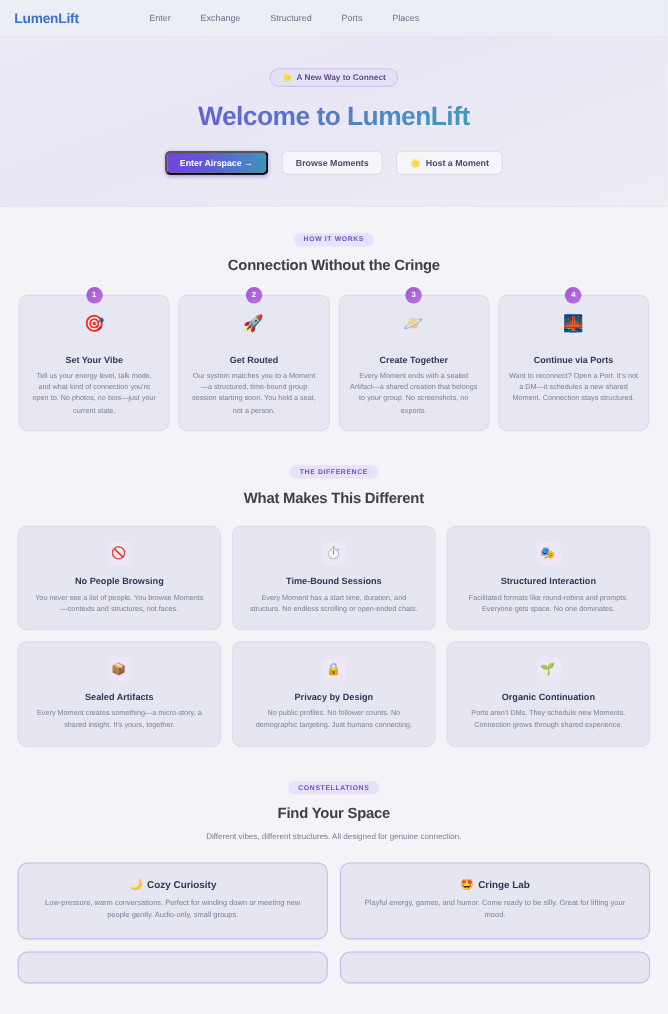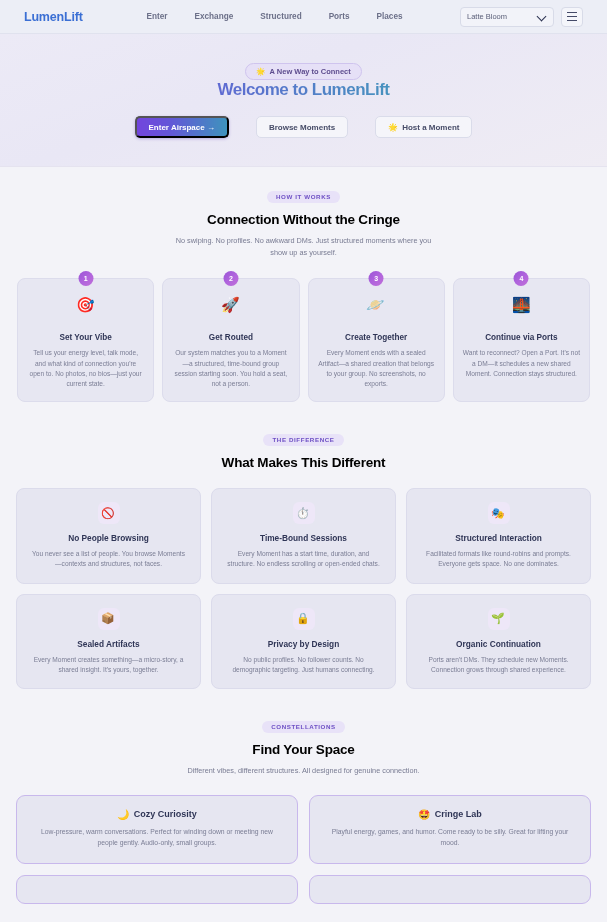--- a/index.html
+++ b/index.html
@@ -11,35 +11,34 @@
   }
   body { overflow-x: hidden; }
 
   
   .navbar {
     height: 34px;
     background: #eceef6;
     border-bottom: 1px solid #e0e2ee;
     display: flex;
     align-items: center;
-    padding: 0 24px;
+    padding: 0 13px;
     position: relative;
   }
   .brand {
     font-size: 12.5px;
     font-weight: bold;
     color: #3b6fd4;
     letter-spacing: -0.2px;
   }
   .nav-links {
     display: flex;
     align-items: center;
     gap: 27px;
     margin-left: 64px;
-    font-weight: bold;
   }
   .nav-link {
     font-size: 8.2px;
     color: #6c7089;
     text-decoration: none;
     white-space: nowrap;
   }
   .nav-right {
     margin-left: auto;
     display: flex;
@@ -102,40 +101,41 @@
     gap: 4px;
     background: #e6e0f7;
     border: 1px solid #cfc4ee;
     border-radius: 20px;
     padding: 3px 10px;
     font-size: 7.5px;
     color: #5d4c8e;
     font-weight: 600;
   }
   .hero h1 {
-    font-size: 17px;
+    margin-top: 14px;
+    font-size: 24px;
     font-weight: bold;
     letter-spacing: -0.5px;
     background: linear-gradient(90deg, #5b4fd6 0%, #5f6ad2 35%, #3f9fb8 75%, #2e9fa8 100%);
     -webkit-background-clip: text;
     background-clip: text;
     color: transparent;
   }
   .hero p.sub {
     margin: 9px auto 0;
     max-width: 256px;
     font-size: 7.8px;
     line-height: 1.65;
     color: #6e7189;
   }
   .hero-btns {
     margin-top: 16px;
     display: flex;
     justify-content: center;
-    gap: 27px;
+    gap: 12px;
   }
   .btn {
     height: 22px;
     border-radius: 5px;
     display: inline-flex;
     align-items: center;
     justify-content: center;
     gap: 4px;
     font-size: 8px;
     font-weight: bold;
@@ -162,21 +162,21 @@
     padding: 2.5px 9px;
     font-size: 6.2px;
     font-weight: bold;
     letter-spacing: 0.6px;
     color: #6d4fc4;
   }
   .section h2 {
     margin-top: 9px;
     font-size: 13.5px;
     font-weight: bold;
-    color: #000000;
+    color: #404040;
     letter-spacing: -0.2px;
   }
   .section p.lede {
     margin: 8px auto 0;
     max-width: 262px;
     font-size: 7.3px;
     line-height: 1.6;
     color: #787b92;
   }
 
@@ -298,31 +298,20 @@
 
 <div class="navbar">
   <div class="brand">LumenLift</div>
   <div class="nav-links">
     <a class="nav-link" href="#">Enter</a>
     <a class="nav-link" href="#">Exchange</a>
     <a class="nav-link" href="#">Structured</a>
     <a class="nav-link" href="#">Ports</a>
     <a class="nav-link" href="#">Places</a>
   </div>
-  <div class="nav-right">
-    <div class="theme-select">
-      <span class="label">Latte Bloom</span>
-      <span class="chev"></span>
-    </div>
-    <div class="hamburger">
-      <span></span>
-      <span></span>
-      <span></span>
-    </div>
-  </div>
 </div>
 
 <div class="hero">
   <div class="pill">
     <span>🌟</span>
     <span>A New Way to Connect</span>
   </div>
   <h1>Welcome to LumenLift</h1>
   <div class="hero-btns">
     <button class="btn btn-primary">Enter Airspace →</button>
@@ -330,21 +319,20 @@
     <button class="btn btn-ghost">
       <span>🌟</span>
       <span>Host a Moment</span>
     </button>
   </div>
 </div>
 
 <div class="section">
   <span class="tag">HOW IT WORKS</span>
   <h2>Connection Without the Cringe</h2>
-  <p class="lede">No swiping. No profiles. No awkward DMs. Just structured moments where you show up as yourself.</p>
 
   <div class="steps">
     <div class="step-card">
       <div class="step-num">1</div>
       <div class="step-icon">🎯</div>
       <div class="step-title">Set Your Vibe</div>
       <div class="step-desc">Tell us your energy level, talk mode, and what kind of connection you're open to. No photos, no bios—just your current state.</div>
     </div>
     <div class="step-card">
       <div class="step-num">2</div>

